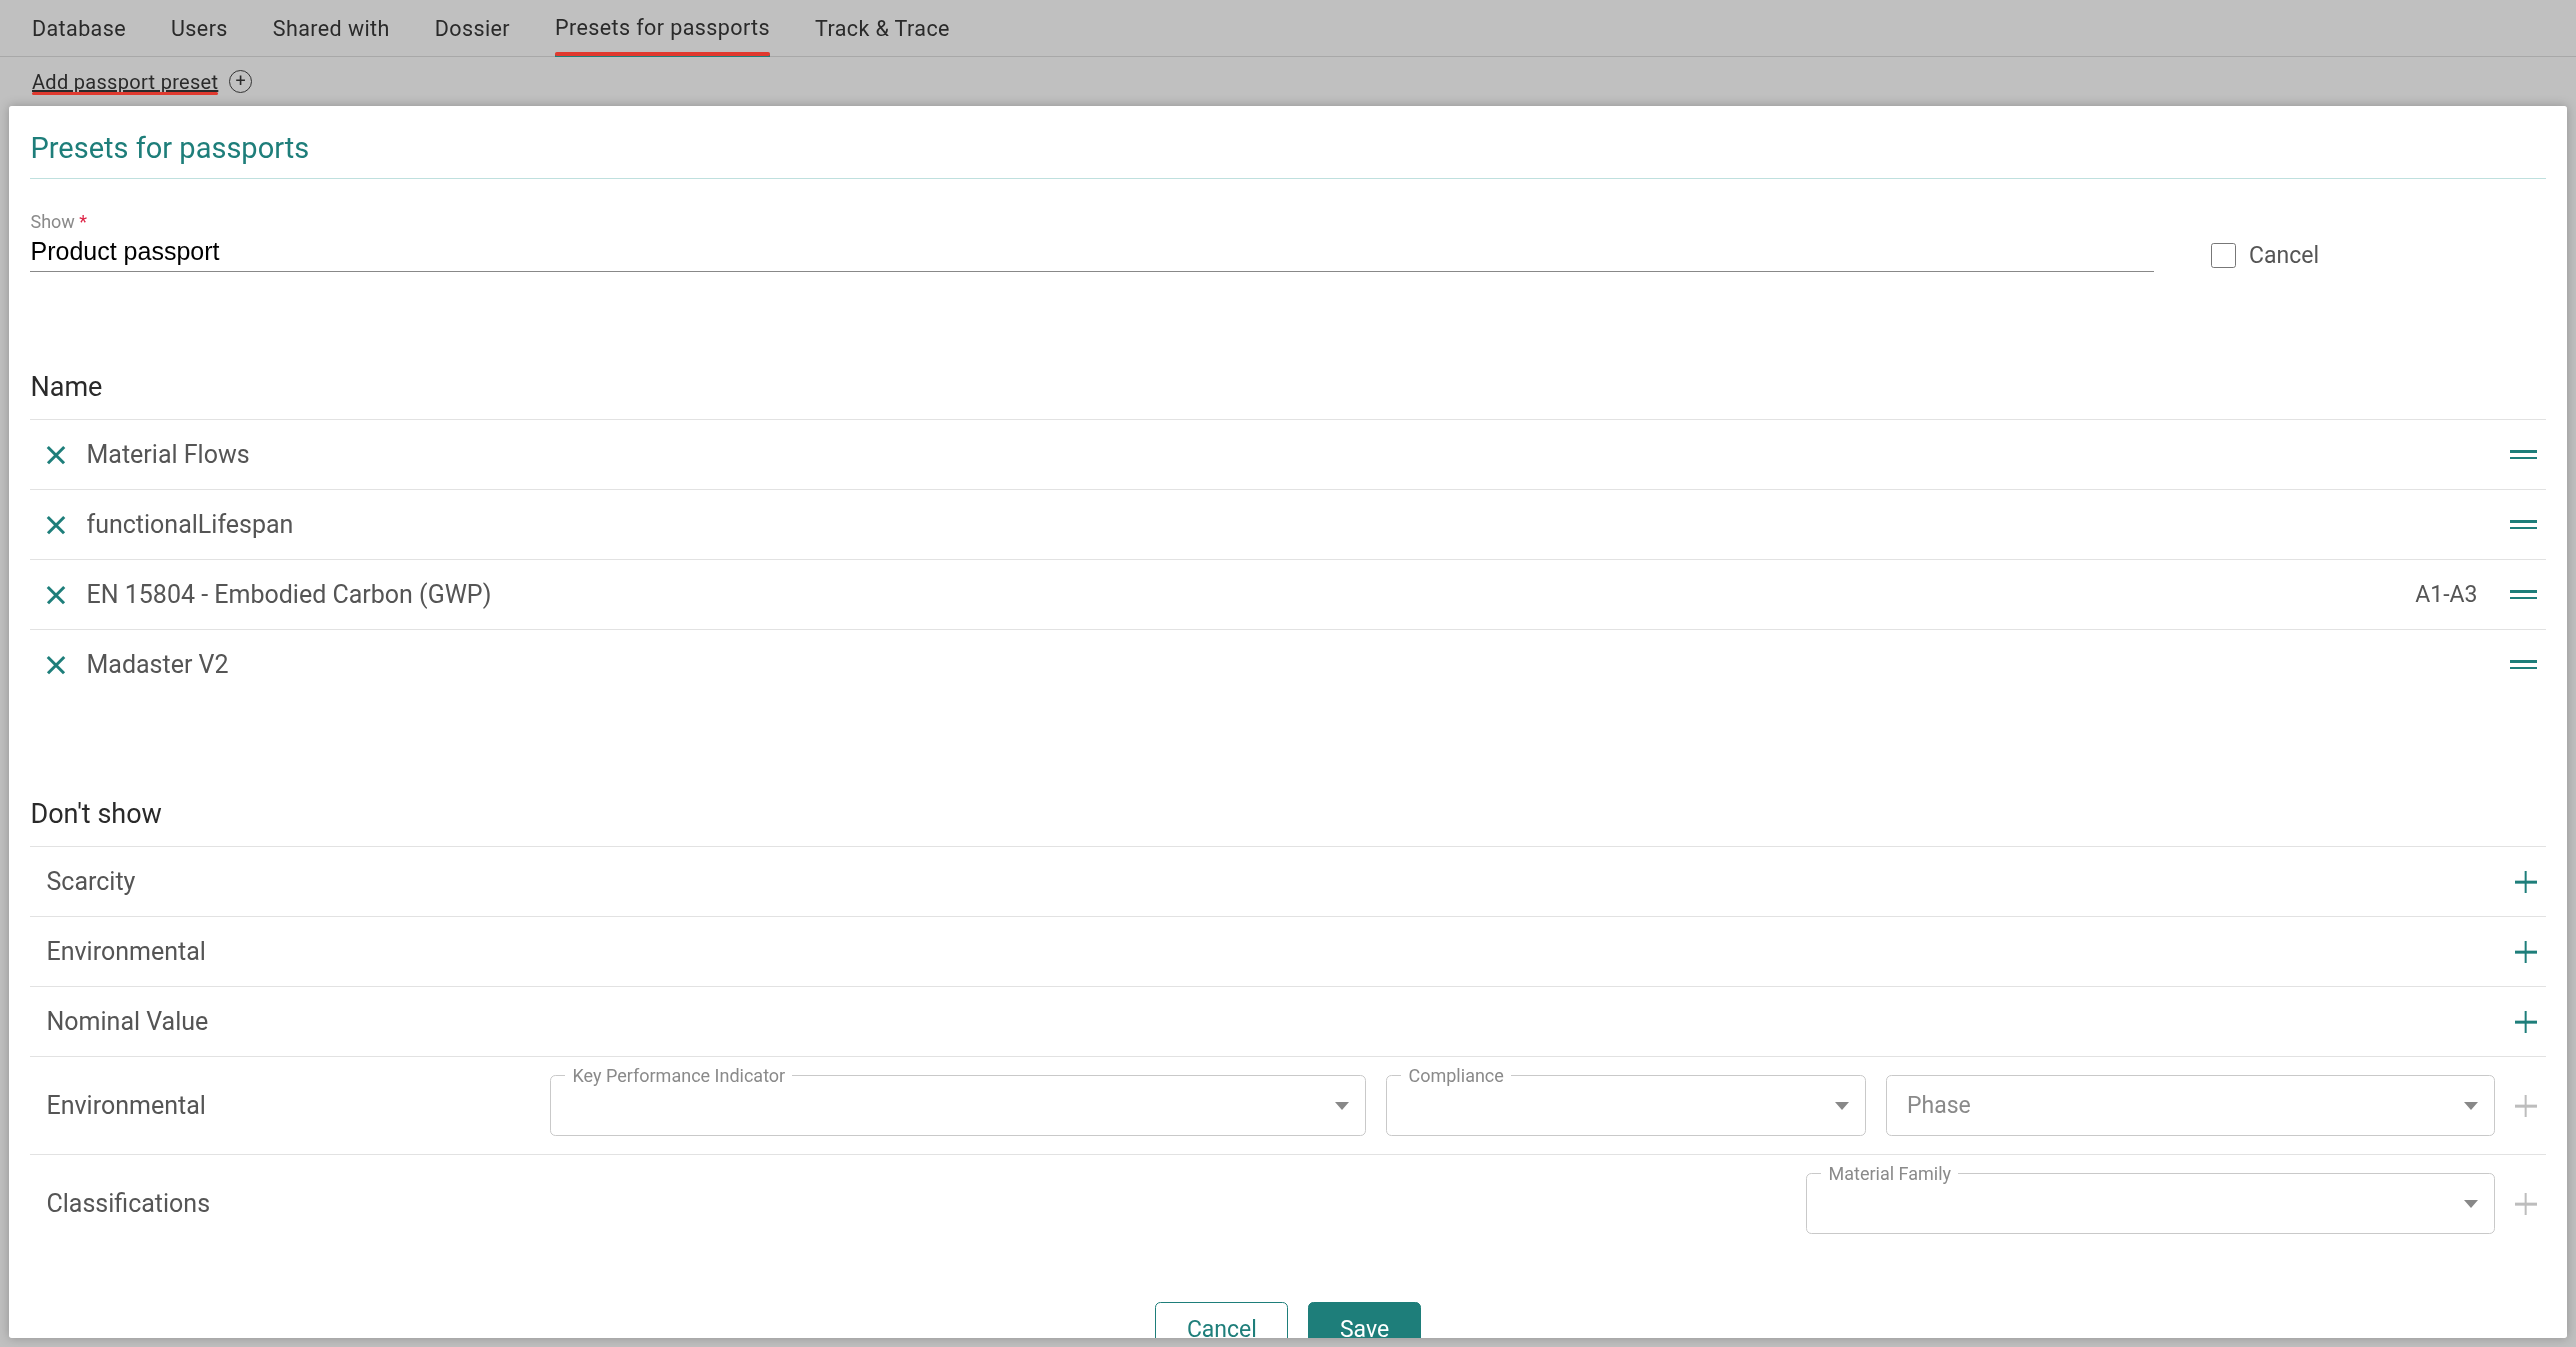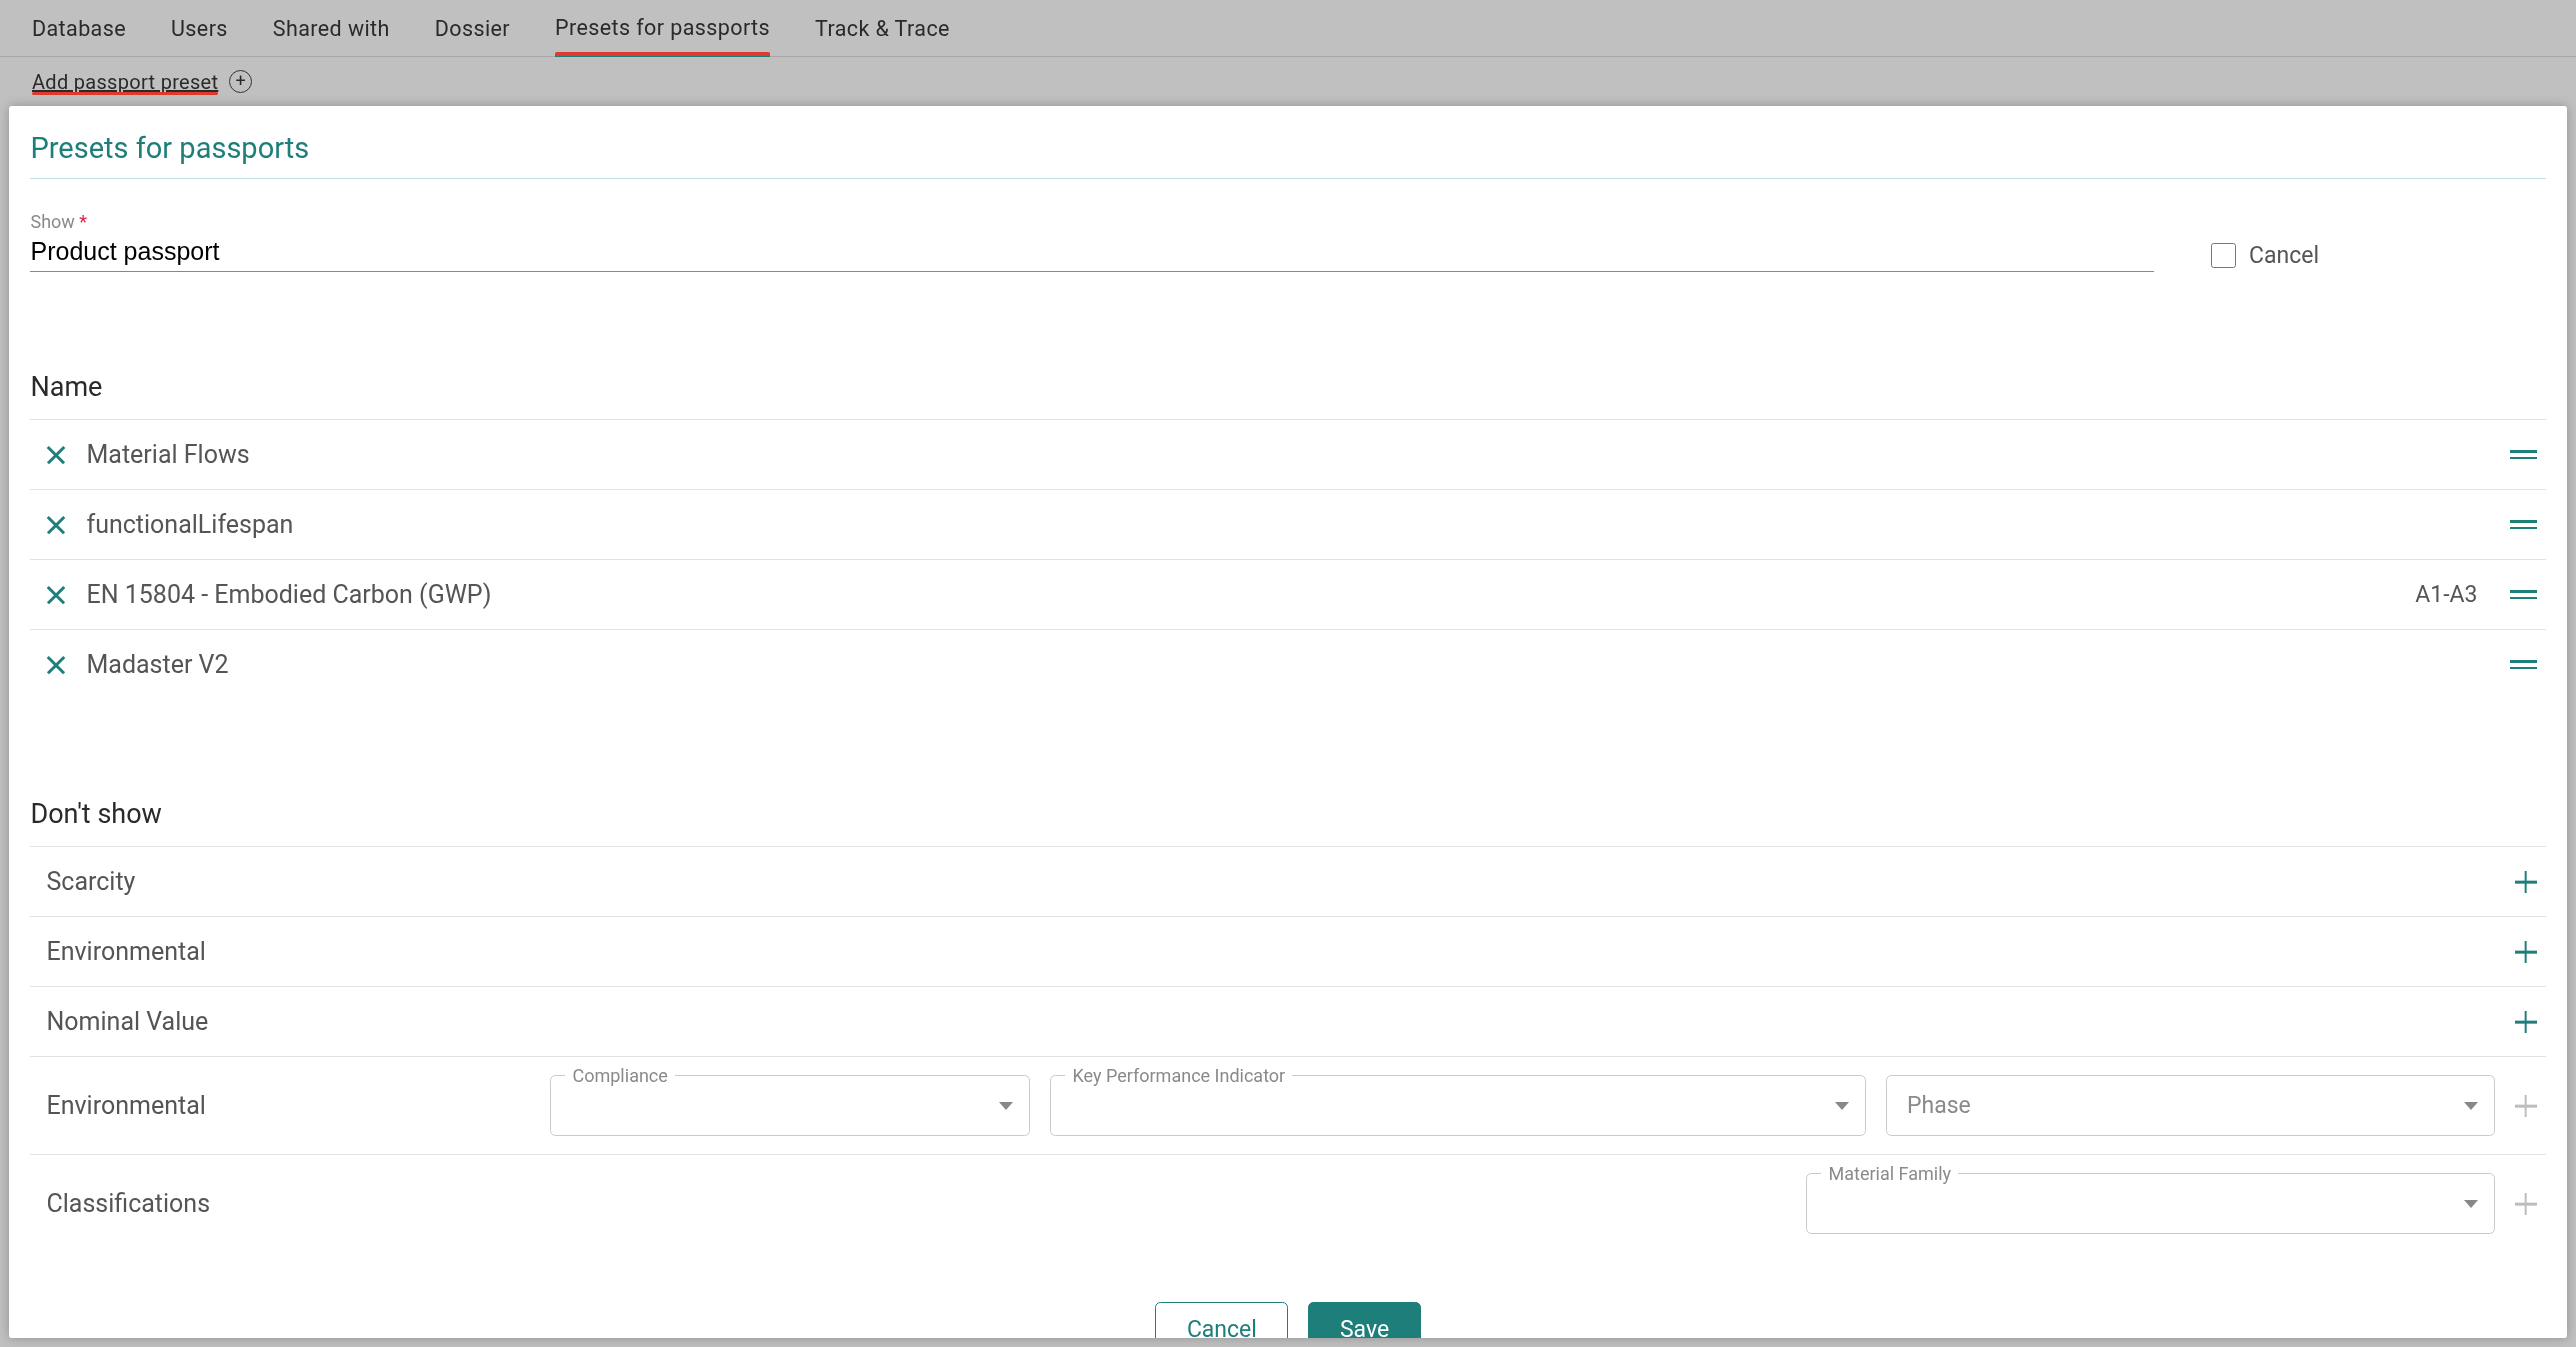--- a/index.html
+++ b/index.html
@@ -348,26 +348,26 @@
       <span class="icon-plus"></span>
     </div>
     <div class="item-row">
       <span class="label">Nominal Value</span>
       <span class="icon-plus"></span>
     </div>
 
     <div class="config-row">
       <span class="rlabel">Environmental</span>
       <div class="selects">
+        <div class="outlined-select" style="width:816px">
+          <span class="float-label">Key Performance Indicator</span>
+          <span class="caret"></span>
+        </div>
         <div class="outlined-select" style="width:480px">
           <span class="float-label">Compliance</span>
-          <span class="caret"></span>
-        </div>
-        <div class="outlined-select" style="width:816px">
-          <span class="float-label">Key Performance Indicator</span>
           <span class="caret"></span>
         </div>
         <div class="outlined-select" style="width:609px">
           <span>Phase</span>
           <span class="caret"></span>
         </div>
         <span class="icon-plus disabled"></span>
       </div>
     </div>
 

